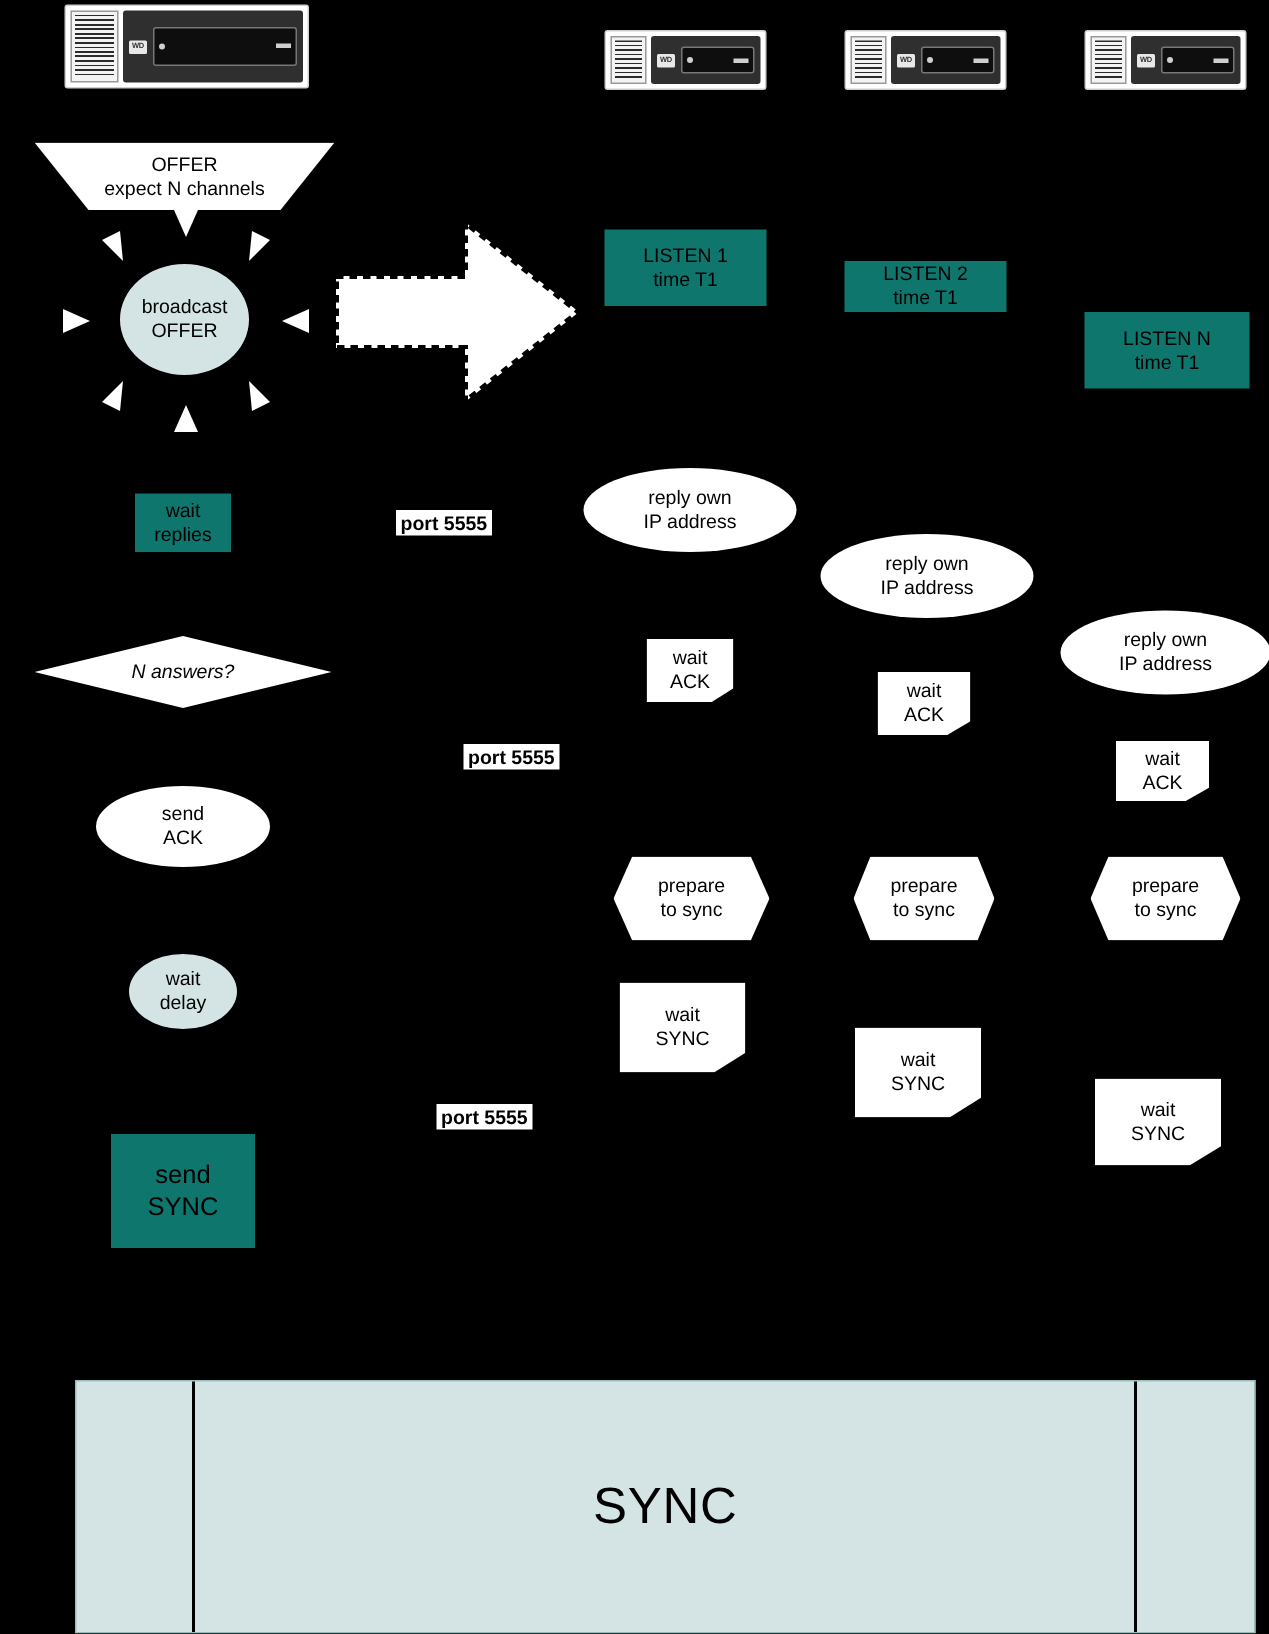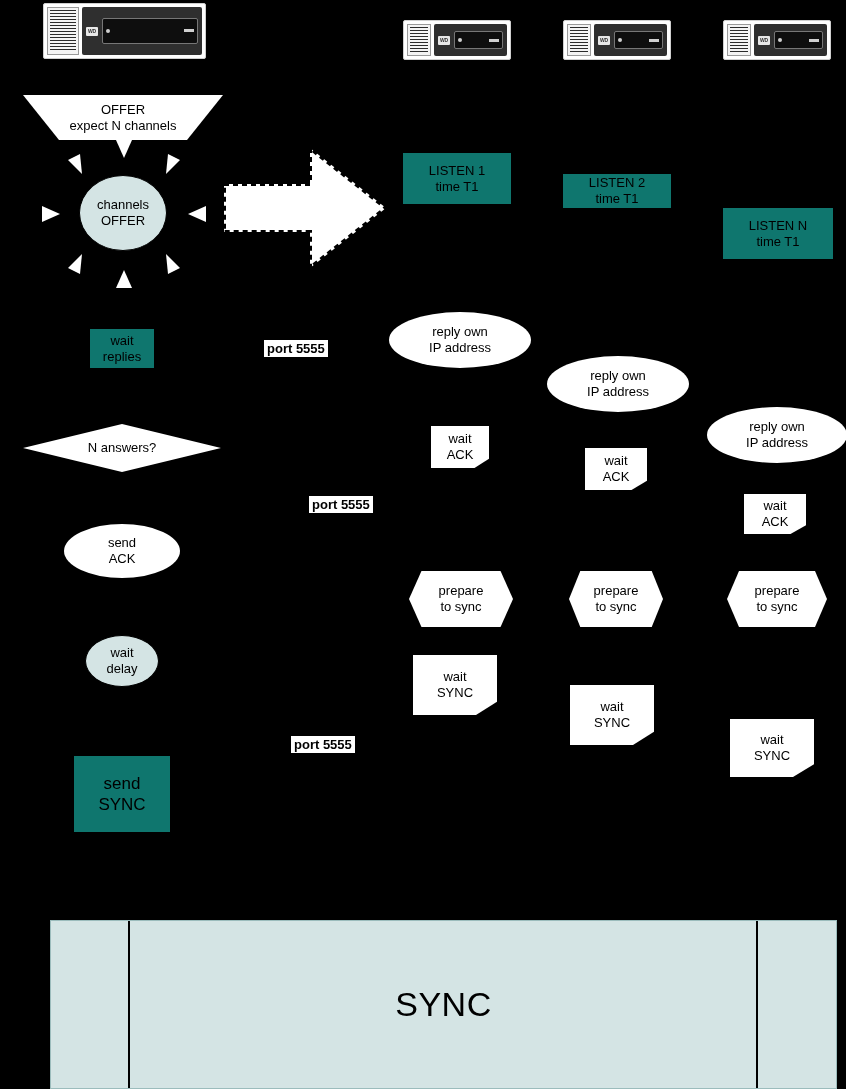--- a/index.html
+++ b/index.html
@@ -225,21 +225,21 @@
   <svg class="abs" style="left:222px; top:146px; width:166px; height:124px;" viewBox="0 0 166 124">
     <polygon points="2,38 88,38 88,2 164,62 88,122 88,86 2,86" fill="#ffffff" stroke="#000000" stroke-width="4" stroke-dasharray="5,4"></polygon>
   </svg>
 
   <div id="shapes-layer">
       <div class="abs trapezoid" style="left: 23px; top: 95px; width: 200px; height: 45px;">
         <div class="shape-text" style="font-size: 13px;">OFFER
 expect N channels</div>
       </div>
       <div class="abs ellipse-blue" style="left: 79px; top: 175px; width: 88px; height: 76px;">
-        <div class="shape-text" style="font-size: 13px;">channels
+        <div class="shape-text" style="font-size: 13px;">broadcast
 OFFER</div>
       </div>
       <div class="abs rect" style="left: 403px; top: 153px; width: 108px; height: 51px;">
         <div class="shape-text" style="font-size: 13px;">LISTEN 1
 time T1</div>
       </div>
       <div class="abs rect" style="left: 563px; top: 174px; width: 108px; height: 34px;">
         <div class="shape-text" style="font-size: 13px;">LISTEN 2
 time T1</div>
       </div>
@@ -257,21 +257,21 @@
       </div>
       <div class="abs ellipse" style="left: 547px; top: 356px; width: 142px; height: 56px;">
         <div class="shape-text" style="font-size: 13px;">reply own
 IP address</div>
       </div>
       <div class="abs ellipse" style="left: 707px; top: 407px; width: 140px; height: 56px;">
         <div class="shape-text" style="font-size: 13px;">reply own
 IP address</div>
       </div>
       <div class="abs diamond" style="left: 23px; top: 424px; width: 198px; height: 48px;">
-        <div class="shape-text" style="font-size: 13px;">N answers?</div>
+        <div class="shape-text" style="font-size: 13px; font-style: italic;">N answers?</div>
       </div>
       <div class="abs doc" style="left: 431px; top: 426px; width: 58px; height: 42px;">
         <div class="shape-text" style="font-size: 13px;">wait
 ACK</div>
       </div>
       <div class="abs doc" style="left: 585px; top: 448px; width: 62px; height: 42px;">
         <div class="shape-text" style="font-size: 13px;">wait
 ACK</div>
       </div>
       <div class="abs doc" style="left: 744px; top: 494px; width: 62px; height: 40px;">

